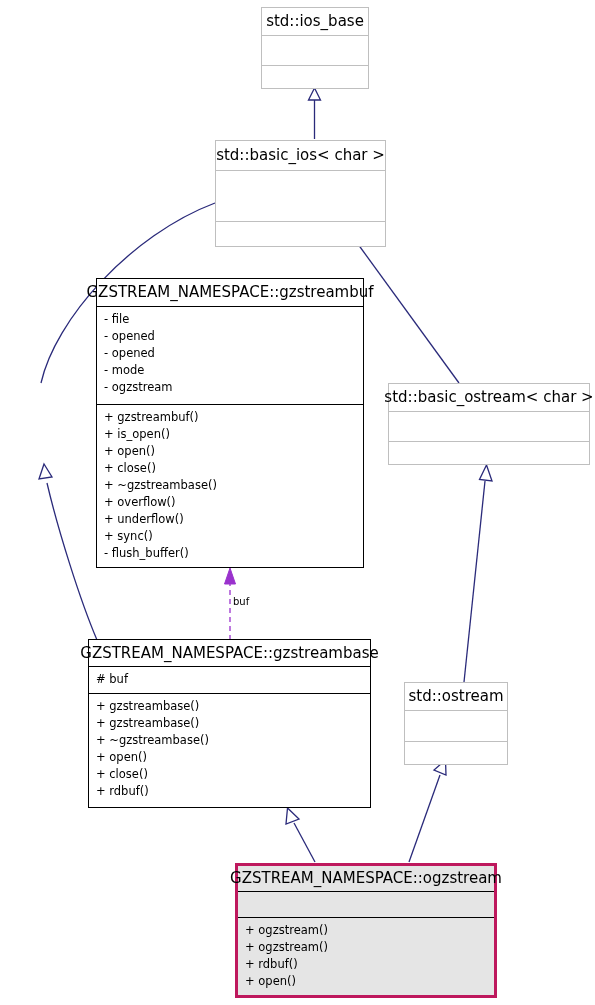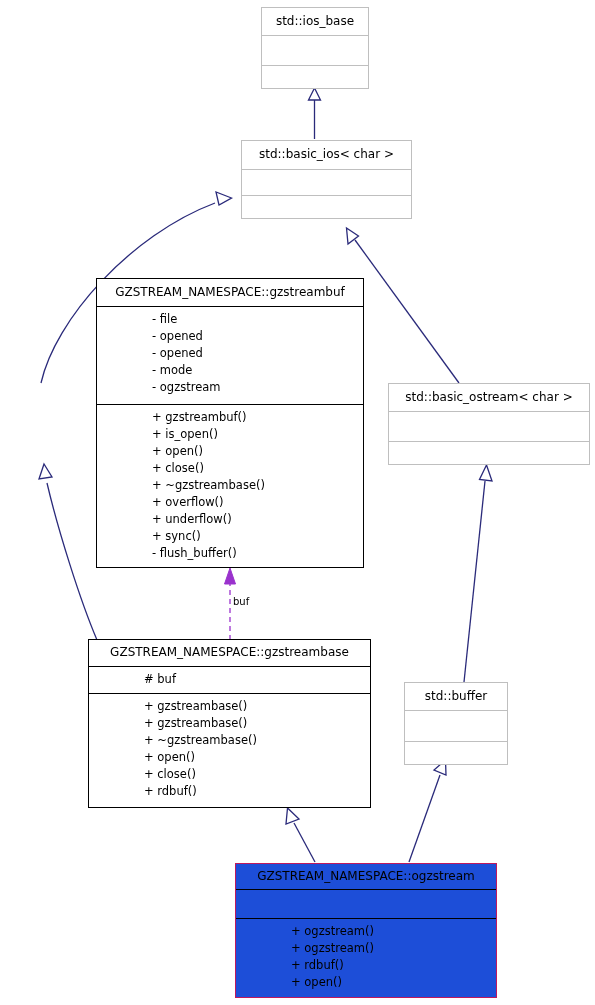--- a/index.html
+++ b/index.html
@@ -27,28 +27,28 @@
     display: flex;
     flex-direction: column;
   }
   .uml-box.plain {
     border: 1px solid #bfbfbf;
   }
   .uml-box.strong {
     border: 1px solid #000000;
   }
   .uml-box.highlight {
-    border: 1px solid #be185d;
-    background: #1d4ed8;
+    border: 3px solid #be185d;
+    background: #e5e5e5;
   }
   .uml-title {
     box-sizing: border-box;
     text-align: right;
     white-space: nowrap;
-    font-size: 12px;
+    font-size: 15px;
     color: #000000;
     line-height: 1.1;
     display: flex;
     align-items: center;
     justify-content: center;
     padding: 0 6px;
   }
   .uml-box.plain .uml-title { border-bottom: 1px solid #bfbfbf; }
   .uml-box.strong .uml-title { border-bottom: 1px solid #000000; }
   .uml-box.highlight .uml-title { border-bottom: 1px solid #000000; }
@@ -61,21 +61,20 @@
     flex: 1 1 auto;
   }
   .uml-box.plain .uml-section.divider { border-bottom: 1px solid #bfbfbf; }
   .uml-box.strong .uml-section.divider { border-bottom: 1px solid #000000; }
   .uml-box.highlight .uml-section.divider { border-bottom: 1px solid #000000; }
 
   .uml-row {
     white-space: nowrap;
     line-height: 17px;
     font-size: 11.5px;
-    margin-left: 48px;
   }
   .empty-section { padding: 0; min-height: 22px; }
 
   svg.edges {
     position: absolute;
     left: 0; top: 0;
     width: 595px;
     height: 1005px;
     pointer-events: none;
   }
@@ -155,21 +154,21 @@
       <path class="assoc-arrow" d="M 230 568 L 224.5 584 L 235.5 584 Z"></path>
     </g>
   </svg>
 
   <div class="uml-box plain" style="left:261px; top:7px; width:108px; height:82px;">
     <div class="uml-title" style="height:28px;">std::ios_base</div>
     <div class="uml-section divider empty-section" style="height:26px;"></div>
     <div class="uml-section empty-section"></div>
   </div>
 
-  <div class="uml-box plain" style="left:241px; top:140px; width:171px; height:79px;">
+  <div class="uml-box plain" style="left:215px; top:140px; width:171px; height:107px;">
     <div class="uml-title" style="height:30px;">std::basic_ios&lt; char &gt;</div>
     <div class="uml-section divider empty-section" style="height:27px;"></div>
     <div class="uml-section empty-section"></div>
   </div>
 
   <div class="uml-box strong" style="left:96px; top:278px; width:268px; height:290px;">
     <div class="uml-title" style="height:28px;">GZSTREAM_NAMESPACE::gzstreambuf</div>
     <div class="uml-section divider" style="height:97px;">
       <div class="uml-row">- file</div>
       <div class="uml-row">- opened</div>
@@ -206,21 +205,21 @@
       <div class="uml-row">+ gzstreambase()</div>
       <div class="uml-row">+ gzstreambase()</div>
       <div class="uml-row">+ ~gzstreambase()</div>
       <div class="uml-row">+ open()</div>
       <div class="uml-row">+ close()</div>
       <div class="uml-row">+ rdbuf()</div>
     </div>
   </div>
 
   <div class="uml-box plain" style="left:404px; top:682px; width:104px; height:83px;">
-    <div class="uml-title" style="height:28px;">std::buffer</div>
+    <div class="uml-title" style="height:28px;">std::ostream</div>
     <div class="uml-section divider empty-section" style="height:27px;"></div>
     <div class="uml-section empty-section"></div>
   </div>
 
   <div class="uml-box highlight" style="left:235px; top:863px; width:262px; height:135px;">
     <div class="uml-title" style="height:26px;">GZSTREAM_NAMESPACE::ogzstream</div>
     <div class="uml-section divider empty-section" style="height:27px;"></div>
     <div class="uml-section">
       <div class="uml-row">+ ogzstream()</div>
       <div class="uml-row">+ ogzstream()</div>

